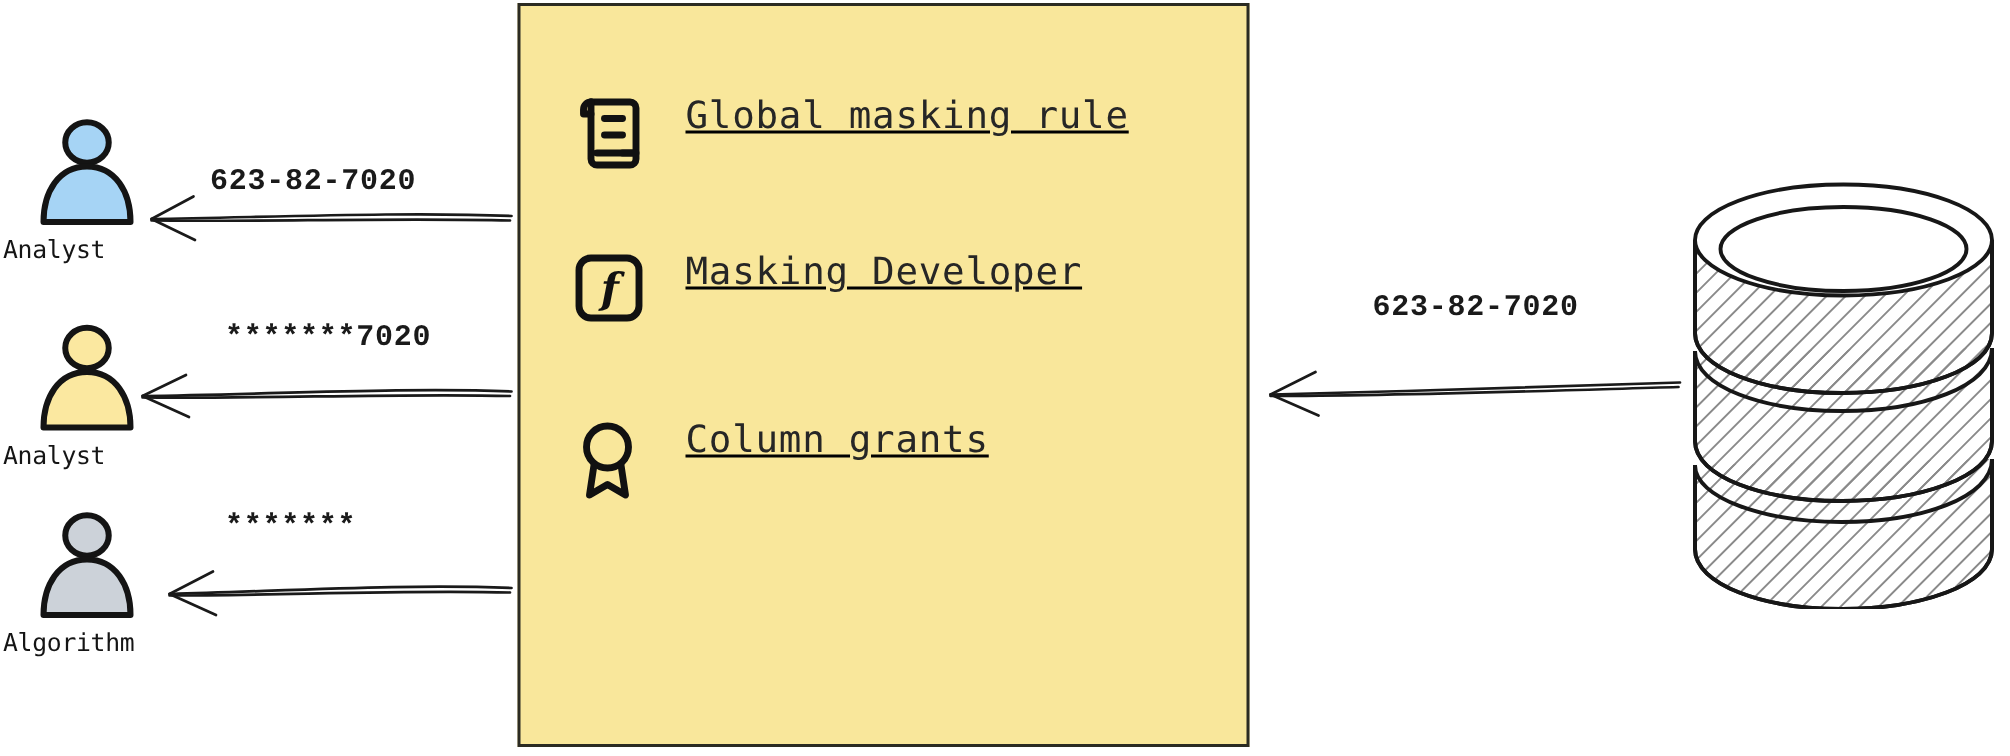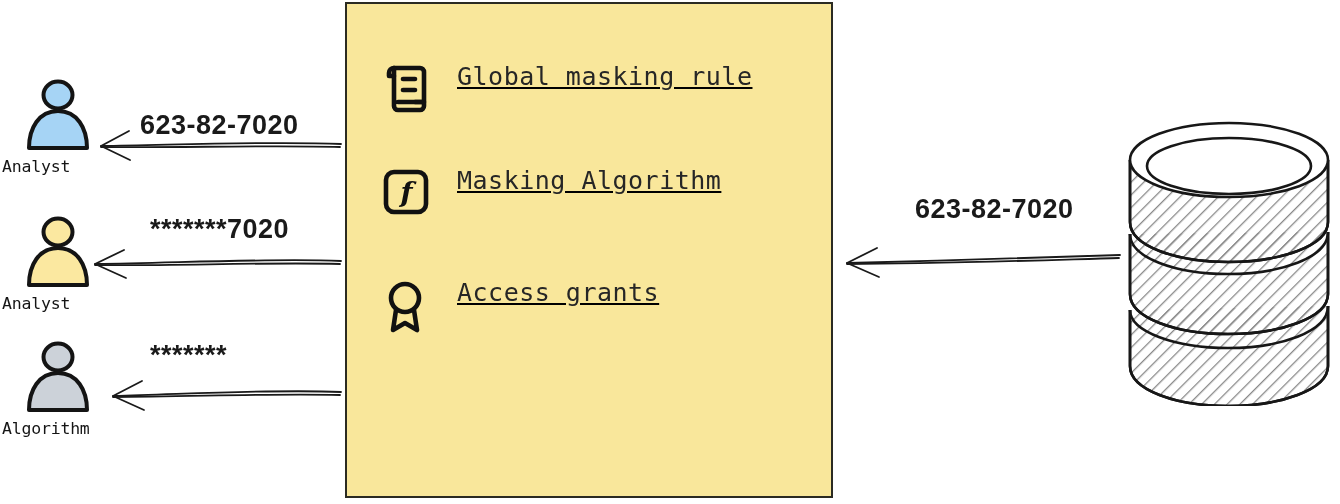--- a/index.html
+++ b/index.html
@@ -53,22 +53,22 @@
     white-space: nowrap;
   }
 
   #actor-analyst   { left: 2px;  top: 78px; }
   #actor-support   { left: 2px;  top: 215px; }
   #actor-developer { left: 2px;  top: 340px; }
 
   
   .flow-label {
     position: absolute;
-    font-family: Liberation Sans, sans-serif;
-    font-size: 27px;
+    font-family: Liberation Mono, monospace;
+    font-size: 20px;
     font-weight: 700;
     color: #1a1a1a;
     letter-spacing: 0.5px;
     white-space: nowrap;
   }
   #label-analyst   { left: 140px; top: 110px; }
   #label-support   { left: 150px; top: 214px; }
   #label-developer { left: 150px; top: 340px; }
   #label-db        { left: 915px; top: 194px; }
 
@@ -148,31 +148,31 @@
         </svg>
         <span class="policy-text">Global masking rule</span>
       </div>
 
 
       <div class="policy-row">
         <svg class="policy-icon" viewBox="0 0 52 56">
           <rect x="7" y="6" width="40" height="40" rx="8" ry="8" fill="none" stroke="#111111" stroke-width="4.6"></rect>
           <text x="27.5" y="36" font-family="DejaVu Serif, serif" font-size="28" font-style="italic" font-weight="700" fill="#111111" text-anchor="middle">f</text>
         </svg>
-        <span class="policy-text">Masking Algorithm</span>
+        <span class="policy-text">Masking Developer</span>
       </div>
 
       <div class="policy-row">
         <svg class="policy-icon" viewBox="0 0 52 56">
           <g fill="none" stroke="#111111" stroke-width="4.6" stroke-linecap="round" stroke-linejoin="round">
             <circle cx="26" cy="20" r="14"></circle>
             <path d="M17 32 L14 52 L26 45 L38 52 L35 32"></path>
           </g>
         </svg>
-        <span class="policy-text">Access grants</span>
+        <span class="policy-text">Column grants</span>
       </div>
 
     </div>
   </div>
 
   <div class="actor" id="actor-analyst">
     <svg class="actor-figure" viewBox="0 0 76 78">
       <g stroke="#141414" stroke-width="4" stroke-linejoin="round">
         <ellipse cx="38" cy="17" rx="14.5" ry="13.5" fill="#a6d4f5"></ellipse>
         <path d="M38 33 C19 33 9 50 9 70 L67 70 C67 50 57 33 38 33 Z" fill="#a6d4f5"></path>

